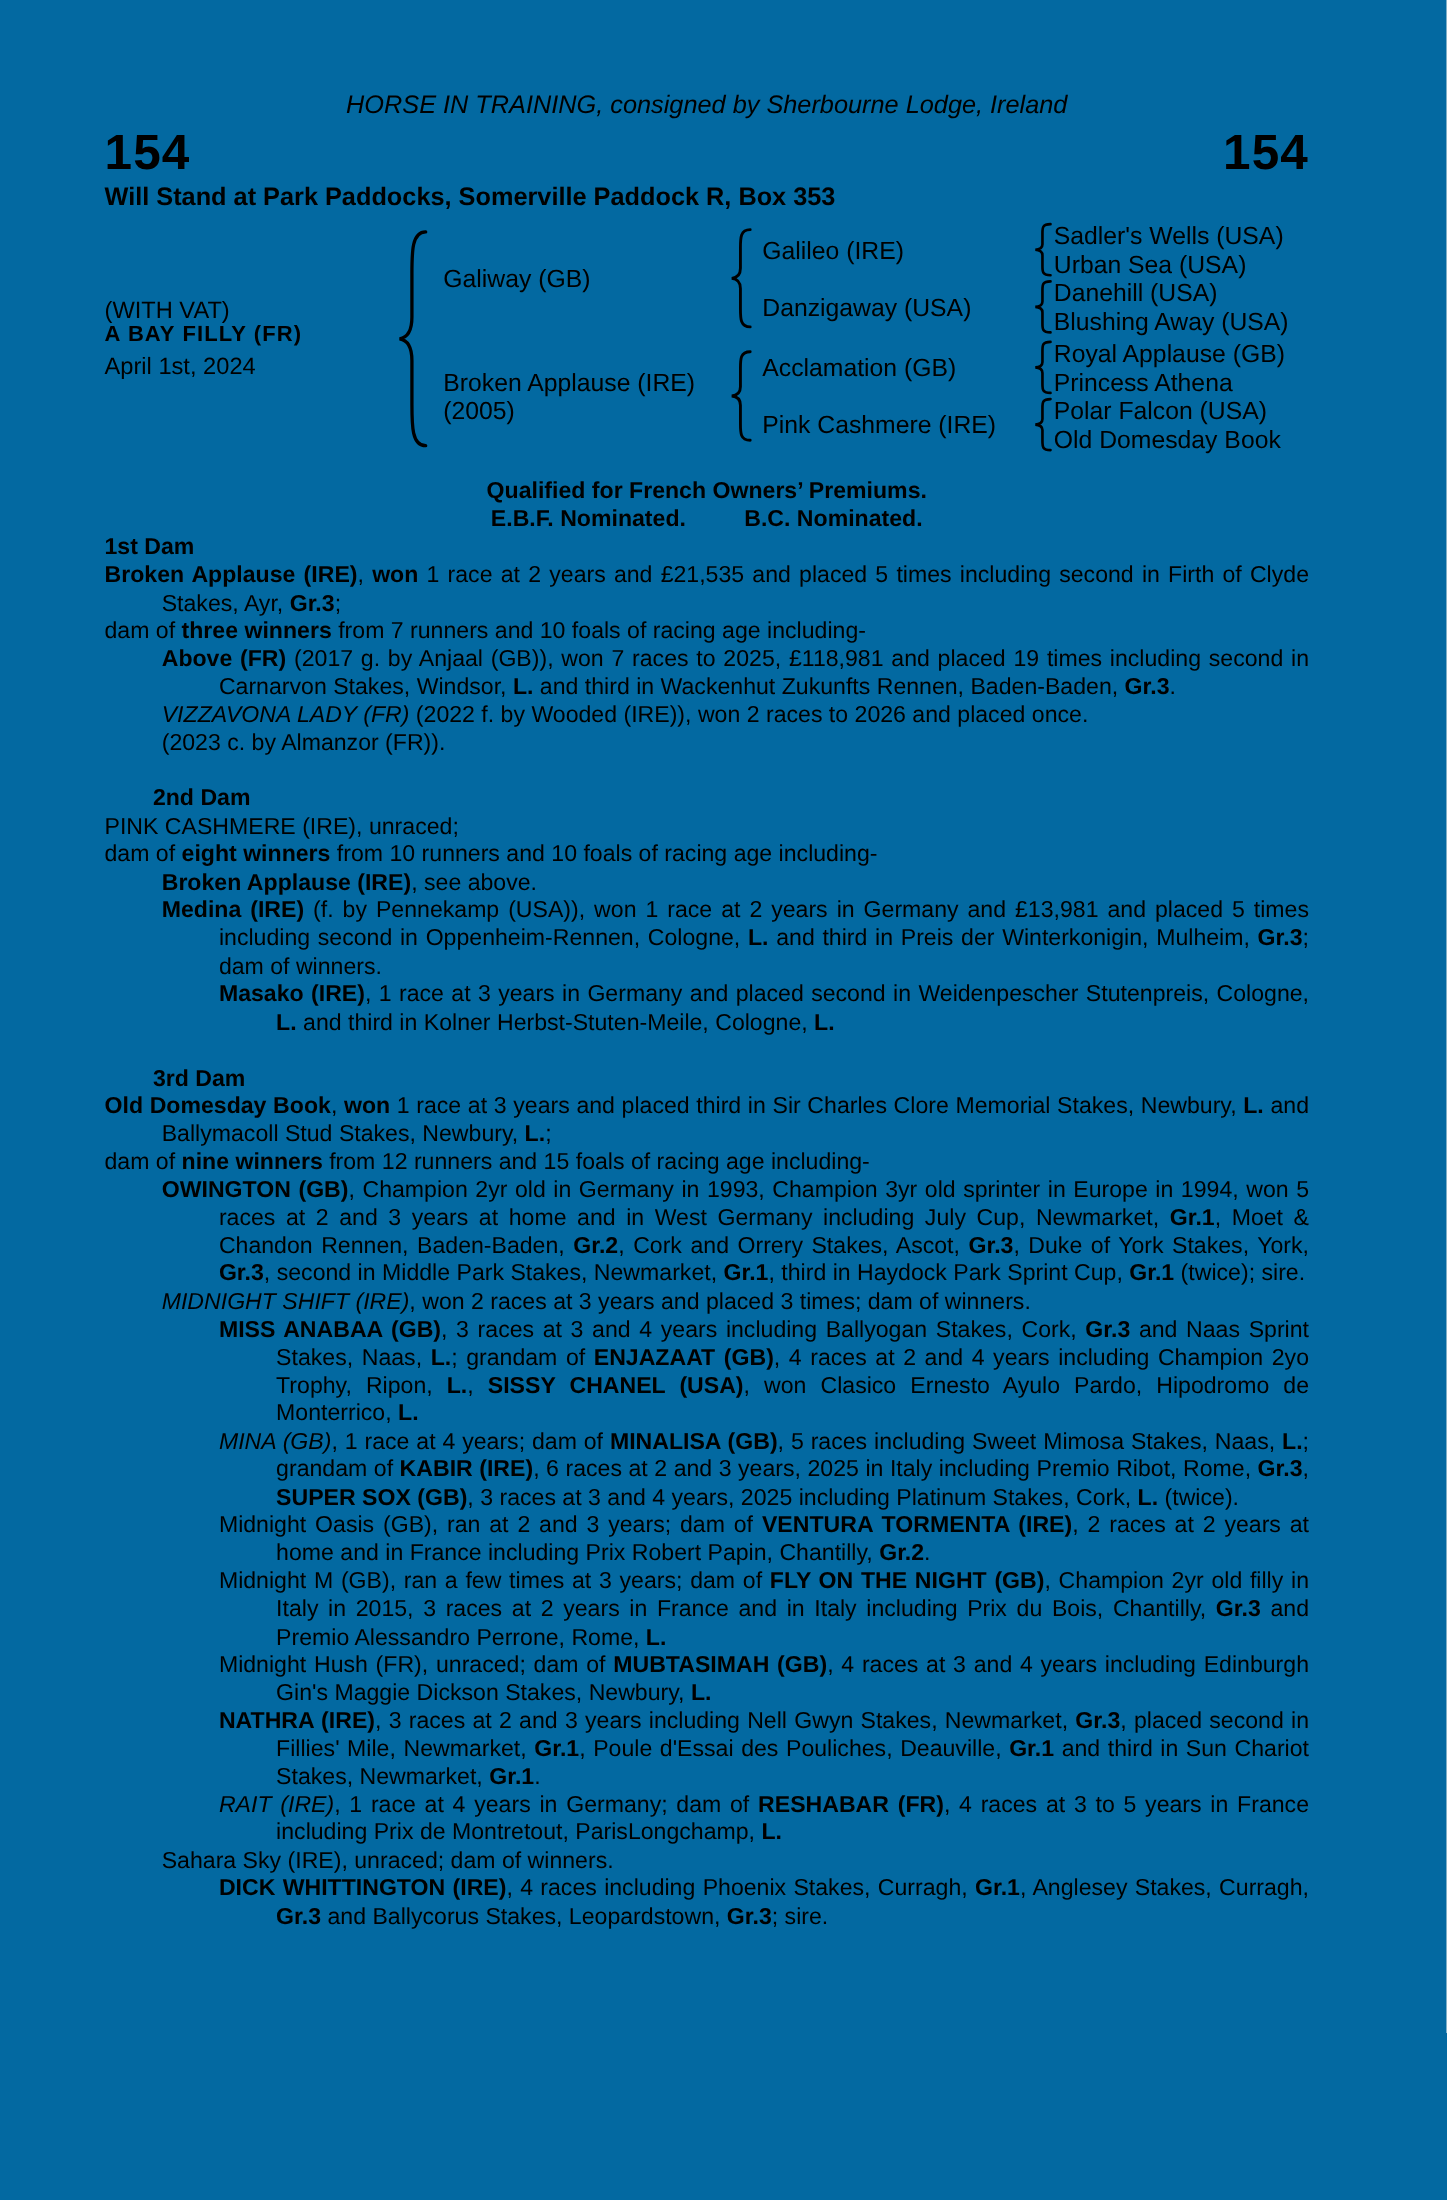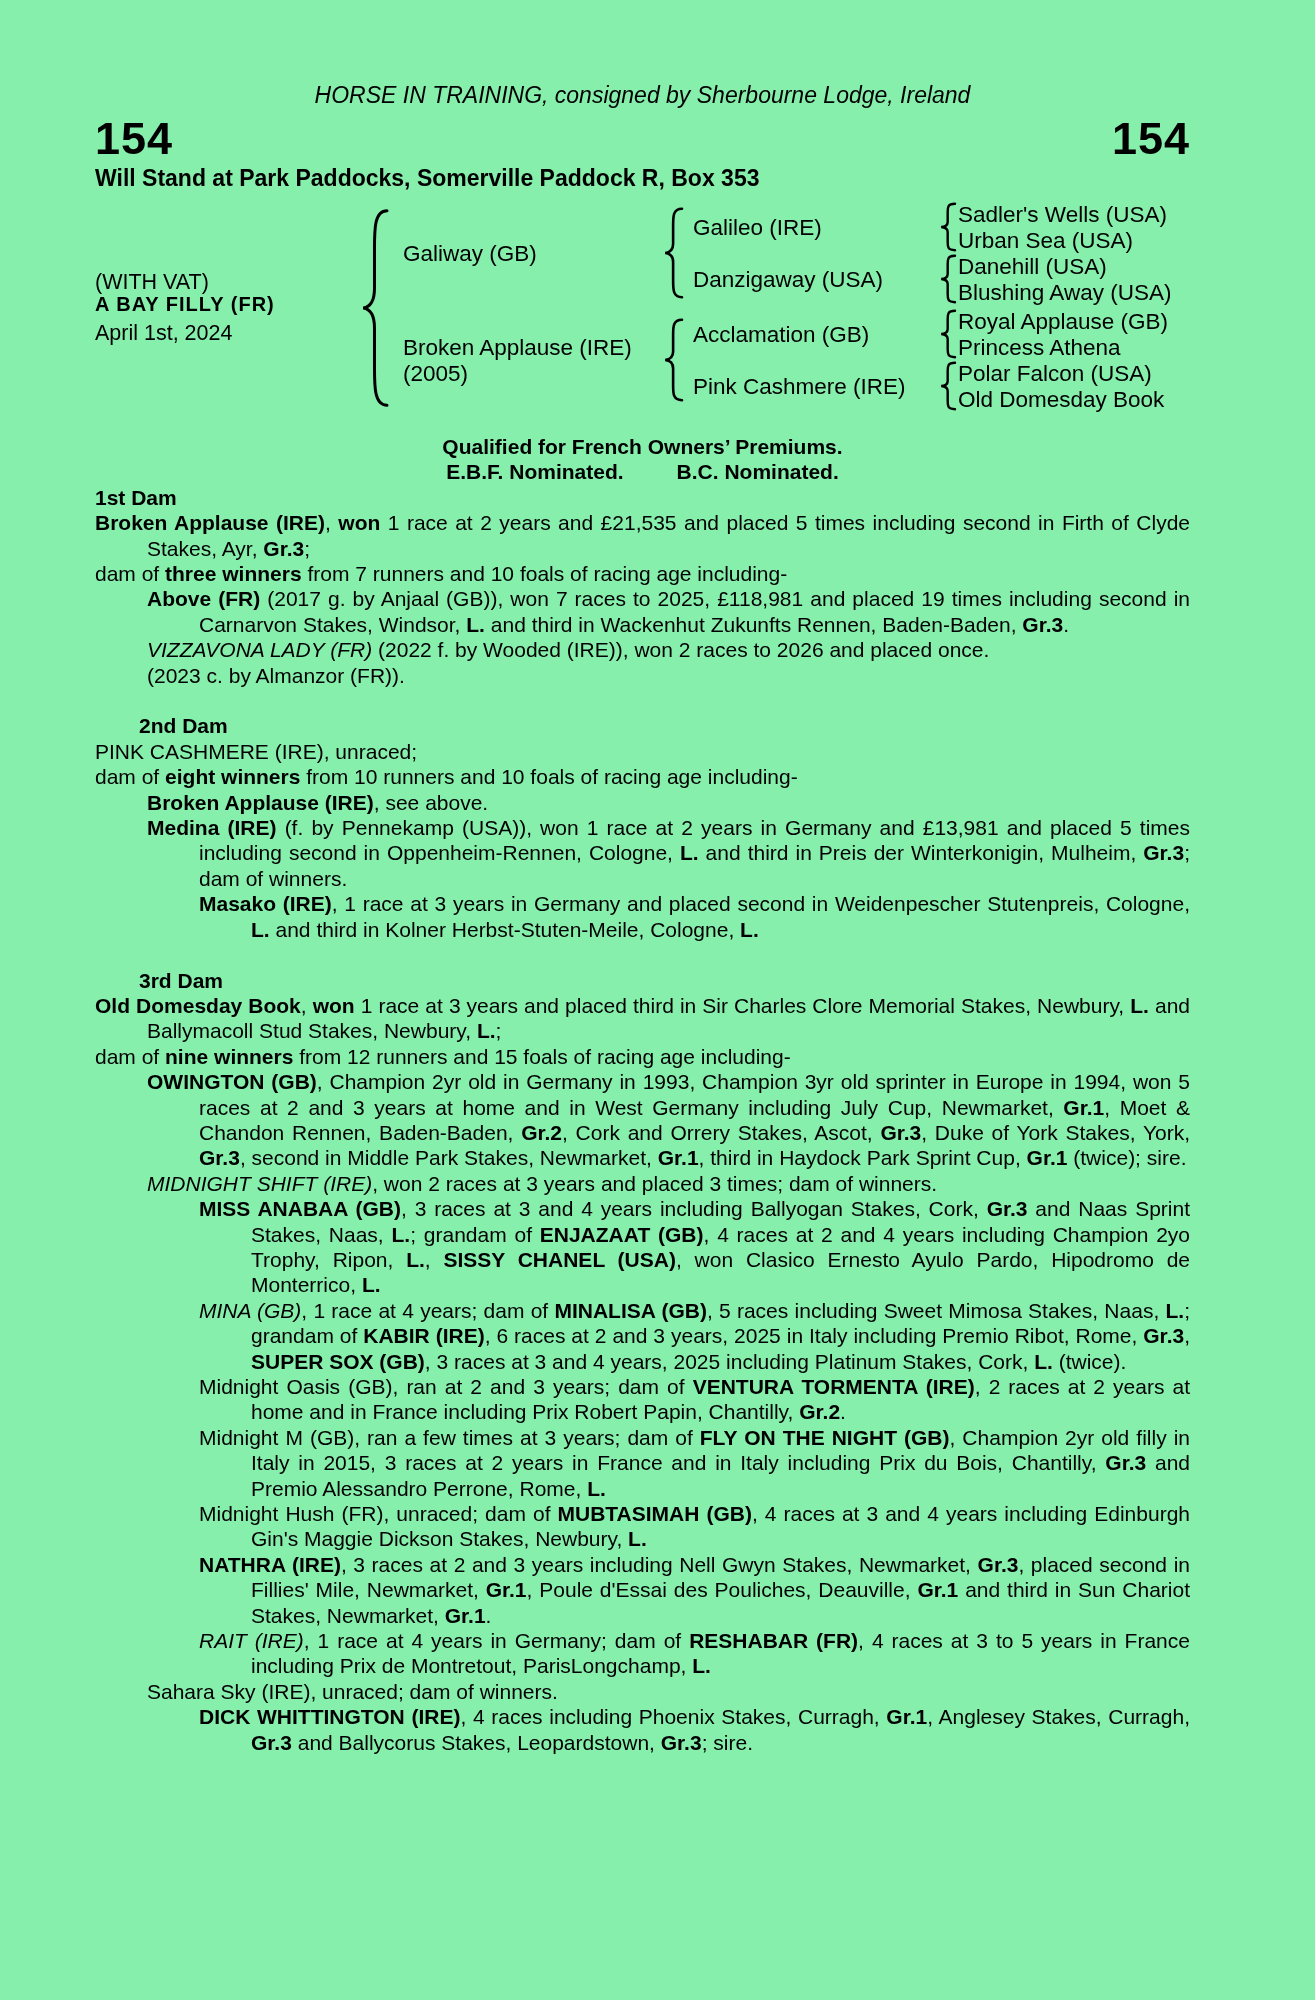--- a/index.html
+++ b/index.html
@@ -1,16 +1,16 @@
 <!DOCTYPE html>
 <html><head>
 <meta charset="utf-8">
 <style>
   html,body{margin:0;padding:0;background:#e8e8e8;}
-  .page{position:relative;width:1315px;height:2000px;background:#86efac;
+  .page{position:relative;width:1315px;height:2000px;background:#0369a1;
         font-family:"Liberation Sans","DejaVu Sans",sans-serif;color:#000;overflow:hidden;}
   .abs{position:absolute;white-space:nowrap;}
   .consign{left:95px;top:82px;width:1095px;text-align:center;font-style:italic;font-size:23px;}
   .lot{top:116px;font-size:45px;font-weight:bold;line-height:45px;letter-spacing:1px;}
   .lot-left{left:95px;}
   .lot-right{right:125px;}
   .stand{left:95px;top:165px;font-size:23px;font-weight:bold;}
   
   .ped-name{font-size:22.5px;line-height:24px;}
   .vat{left:95px;top:270px;font-size:21.5px;}

